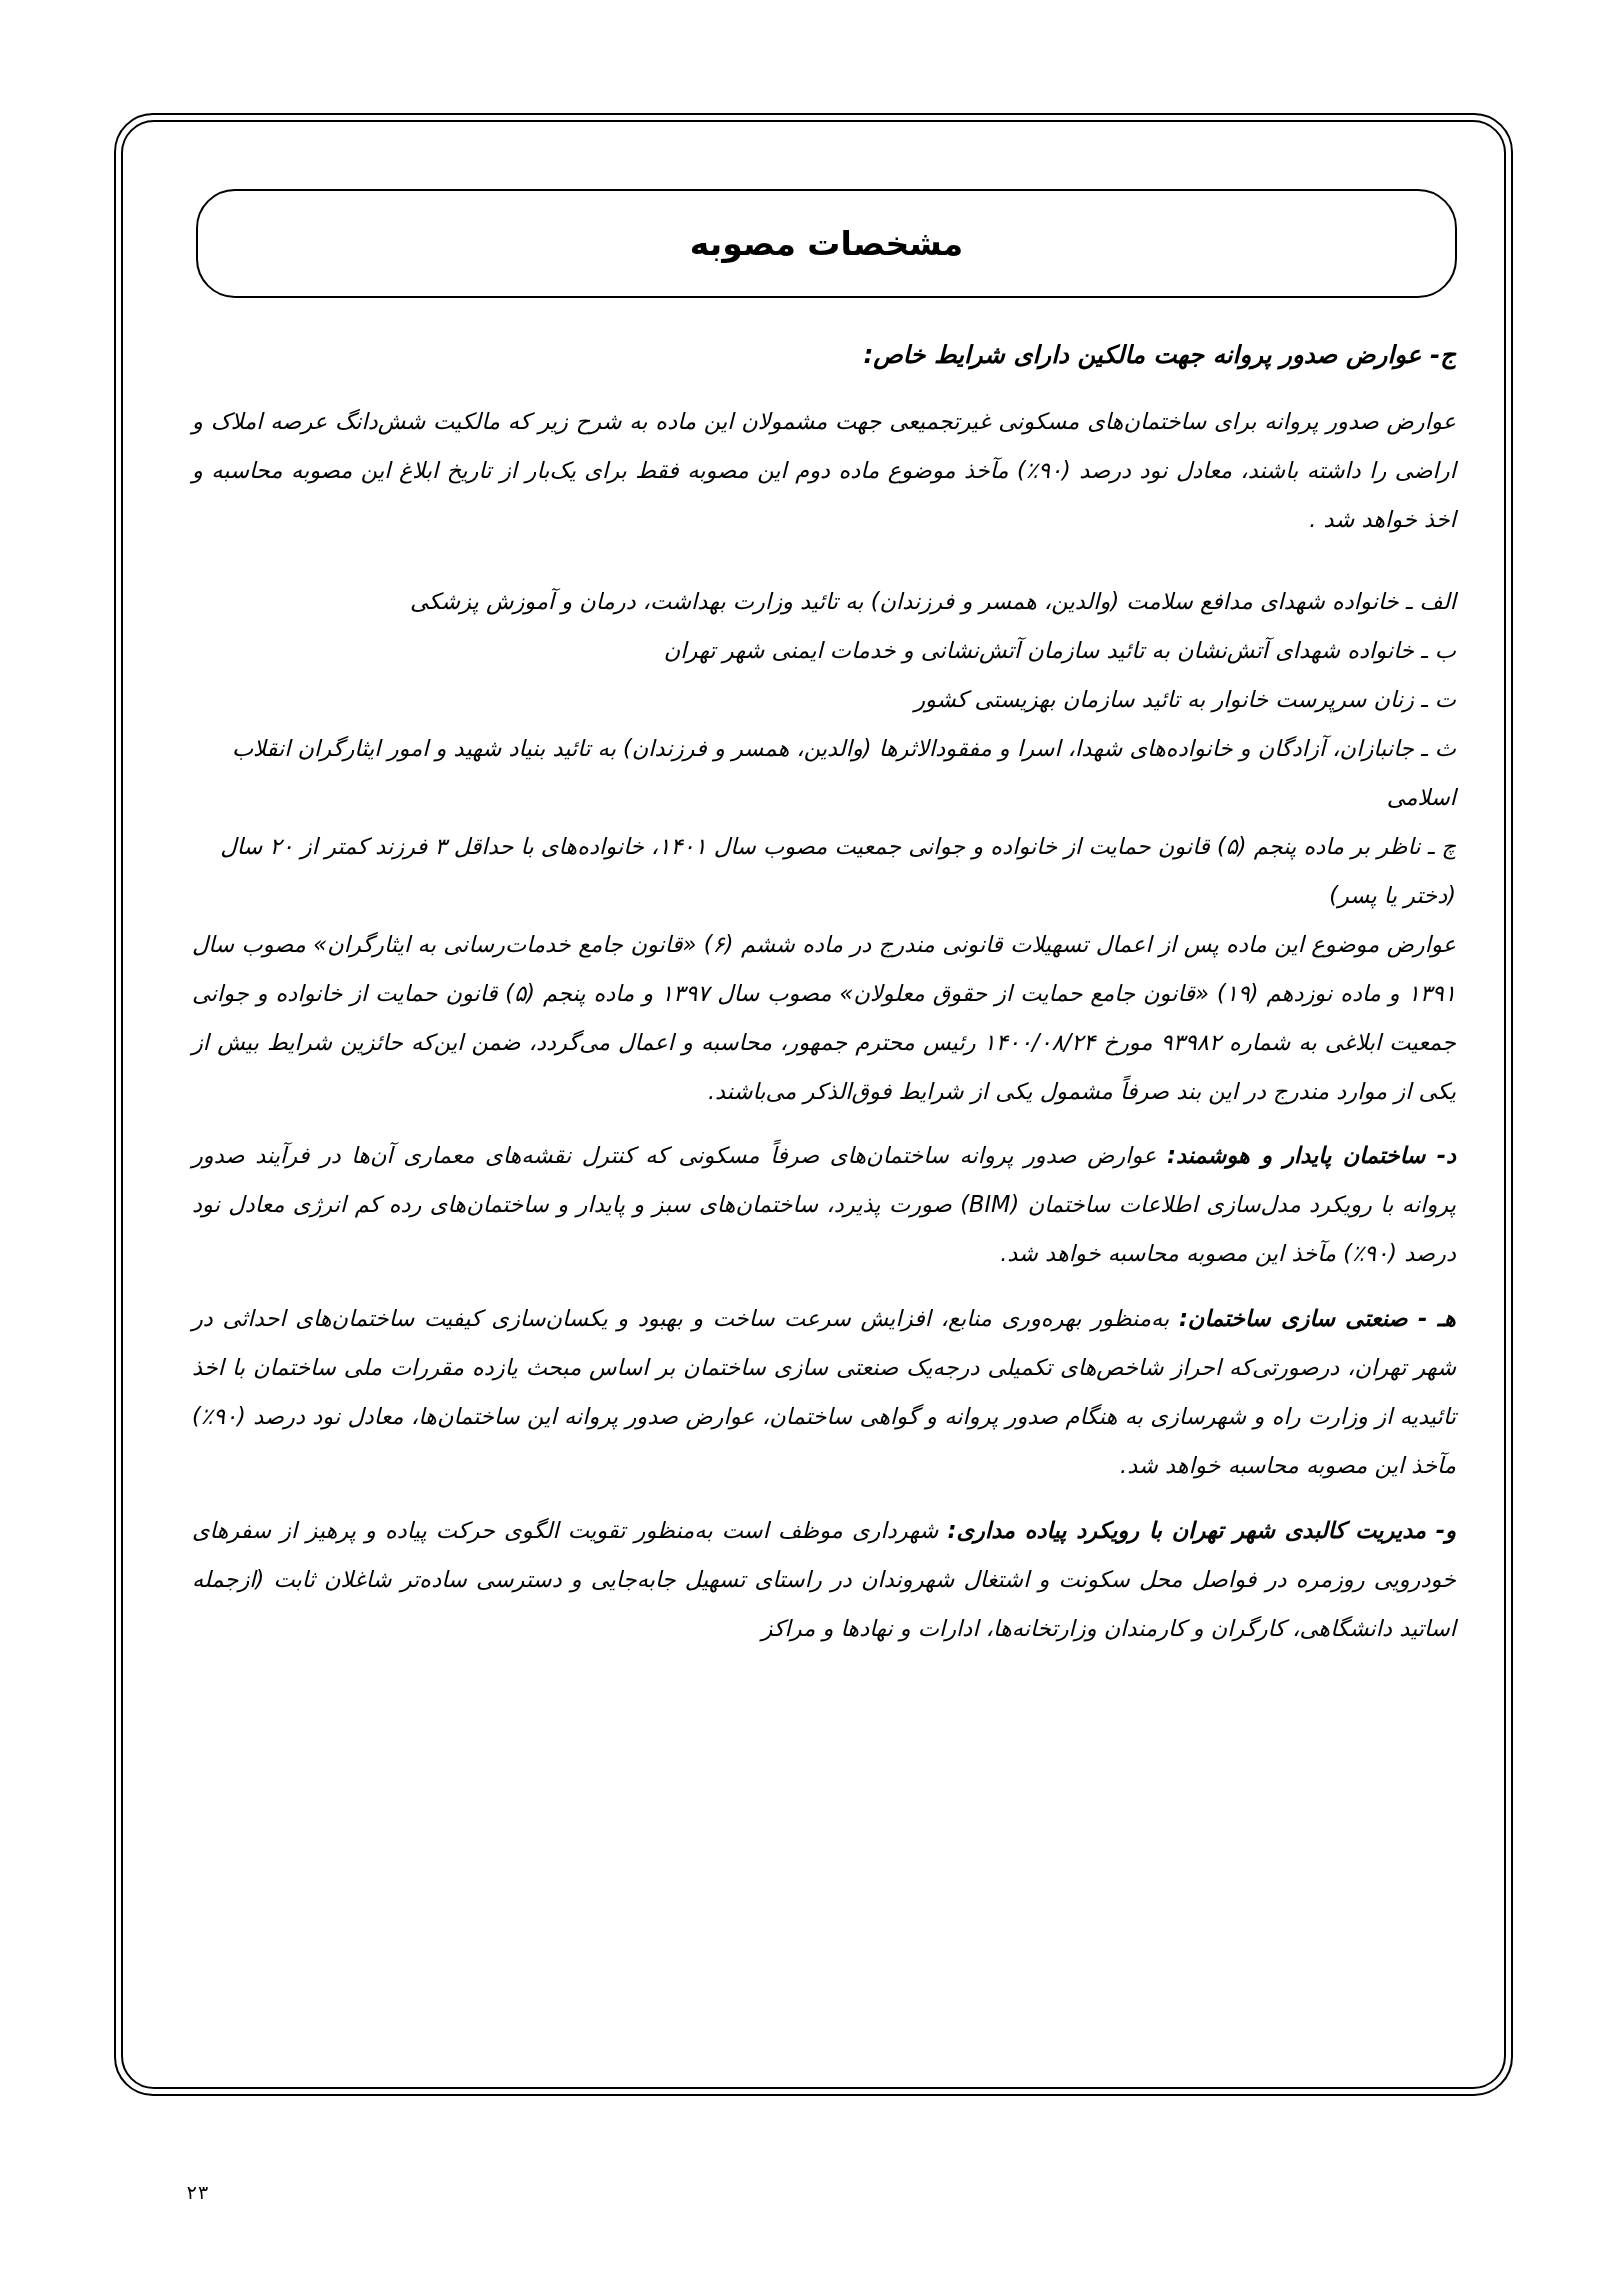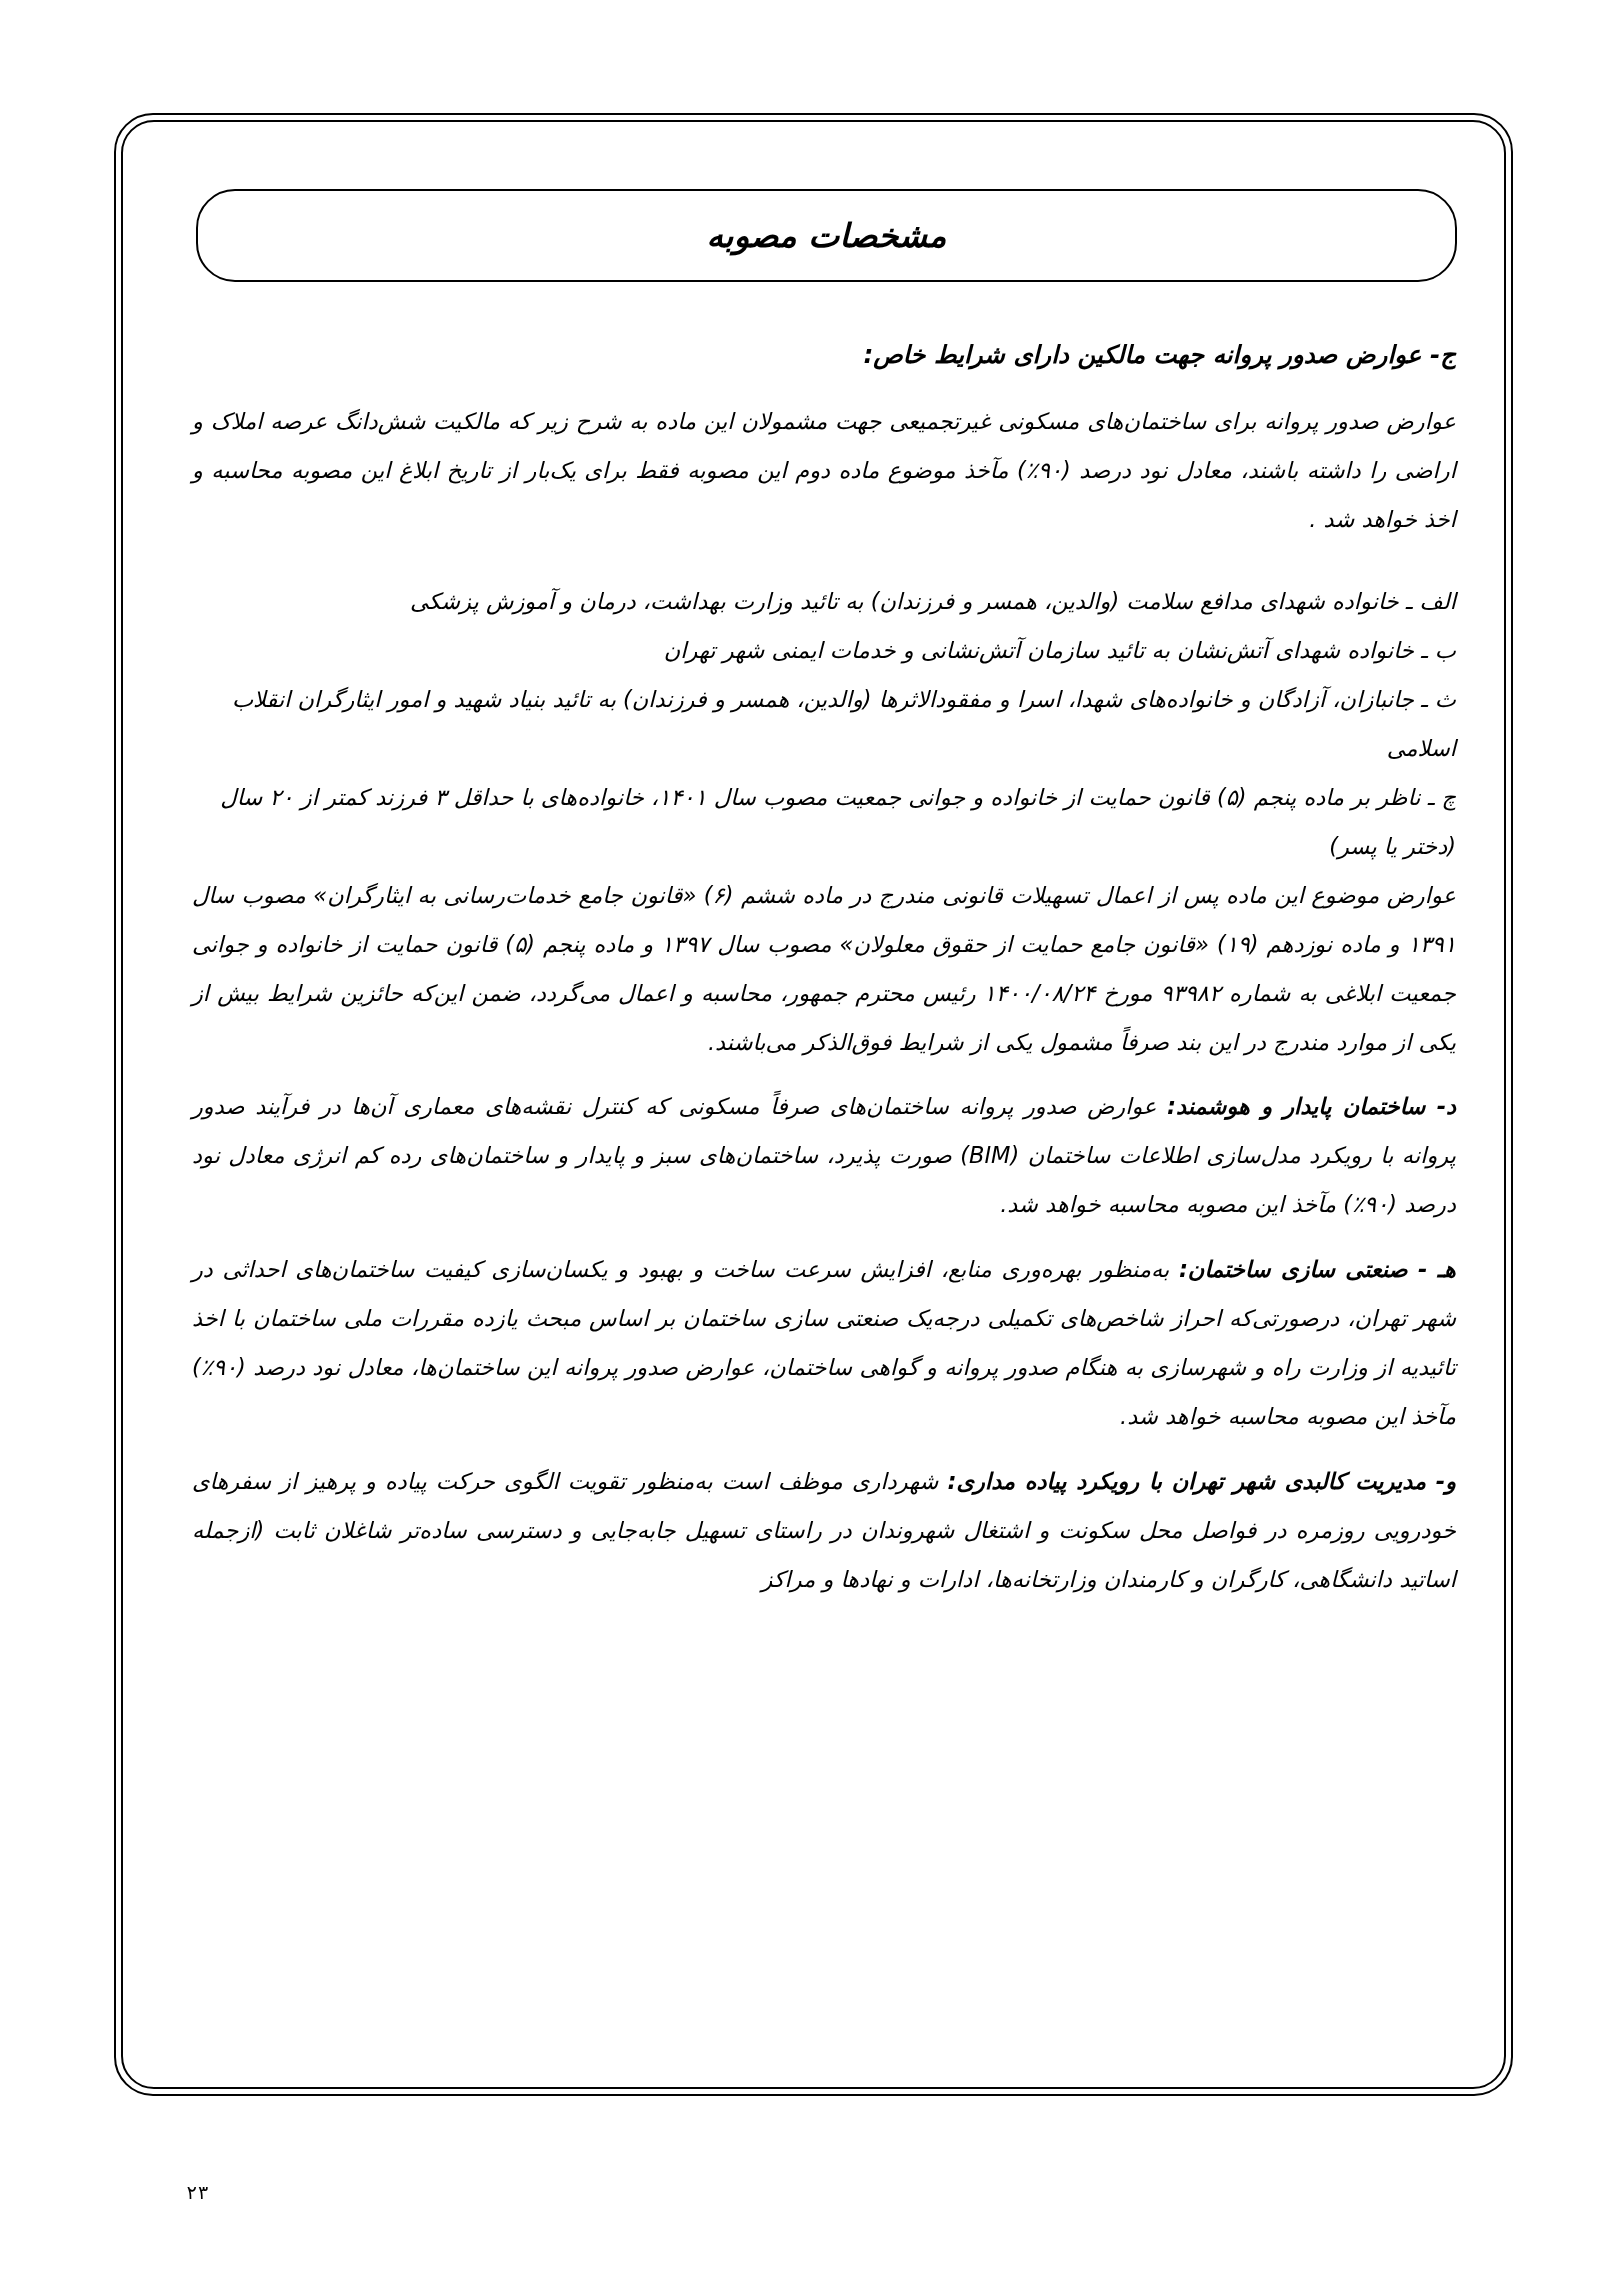--- a/index.html
+++ b/index.html
@@ -10,23 +10,23 @@
     }
     .frame-outer {
       position: absolute; left: 114px; top: 113px; width: 1399px; height: 1983px;
       border: 2.9px solid #000; border-radius: 39px; box-sizing: border-box;
     }
     .frame-inner {
       position: absolute; left: 121px; top: 120px; width: 1385px; height: 1969px;
       border: 2.9px solid #000; border-radius: 33px; box-sizing: border-box;
     }
     .title-box {
-      position: absolute; left: 196px; top: 189px; width: 1261px; height: 93px;
+      position: absolute; left: 196px; top: 189px; width: 1261px; height: 109px;
       border: 2.9px solid #000; border-radius: 39px; box-sizing: border-box;
-      display: flex; align-items: center; justify-content: center; font-style: italic;
+      display: flex; align-items: center; justify-content: center;
     }
     .title-box h1 {
       margin: 0; font-size: 33px; font-weight: bold; direction: rtl;
       font-family: "DejaVu Sans", sans-serif;
     }
     .content {
       position: absolute; left: 192px; top: 330px; width: 1264px;
       direction: rtl; text-align: justify;
       font-size: 22.5px; line-height: 49px; font-style: italic;
     }
@@ -52,20 +52,21 @@
   <h1>مشخصات مصوبه</h1>
 </div>
 
 <div class="content">
   <p class="heading-line">ج- عوارض صدور پروانه جهت مالکین دارای شرایط خاص:</p>
   <p class="para">عوارض صدور پروانه برای ساختمان‌های مسکونی غیرتجمیعی جهت مشمولان این ماده به شرح زیر که مالکیت شش‌دانگ عرصه املاک و اراضی را داشته باشند، معادل نود درصد (۹۰٪) مآخذ موضوع ماده دوم این مصوبه فقط برای یک‌بار از تاریخ ابلاغ این مصوبه محاسبه و اخذ خواهد شد .</p>
 
   <div class="list">
     <p class="list-item">الف ـ خانواده شهدای مدافع سلامت (والدین، همسر و فرزندان) به تائید وزارت بهداشت، درمان و آموزش پزشکی</p>
     <p class="list-item">ب ـ خانواده شهدای آتش‌نشان به تائید سازمان آتش‌نشانی و خدمات ایمنی شهر تهران</p>
+    <p class="list-item">ت ـ زنان سرپرست خانوار به تائید سازمان بهزیستی کشور</p>
     <p class="list-item">ث ـ جانبازان، آزادگان و خانواده‌های شهدا، اسرا و مفقودالاثرها (والدین، همسر و فرزندان) به تائید بنیاد شهید و امور ایثارگران انقلاب اسلامی</p>
     <p class="list-item">چ ـ ناظر بر  ماده پنجم (۵) قانون حمایت از خانواده و جوانی جمعیت مصوب سال ۱۴۰۱، خانواده‌های با حداقل ۳ فرزند کمتر از ۲۰ سال (دختر یا پسر)</p>
   </div>
 
   <p class="para">عوارض موضوع این ماده پس از اعمال تسهیلات قانونی مندرج در ماده ششم (۶) «قانون جامع خدمات‌رسانی به ایثارگران» مصوب سال ۱۳۹۱ و ماده نوزدهم (۱۹) «قانون جامع حمایت از حقوق معلولان» مصوب سال ۱۳۹۷ و ماده پنجم (۵) قانون حمایت از خانواده و جوانی جمعیت ابلاغی به شماره ۹۳۹۸۲ مورخ ۱۴۰۰/۰۸/۲۴ رئیس محترم جمهور، محاسبه و اعمال می‌گردد، ضمن این‌که حائزین شرایط بیش از یکی از موارد مندرج در این بند صرفاً مشمول یکی از شرایط فوق‌الذکر می‌باشند.</p>
 
   <p class="para"><span class="lead">د- ساختمان پایدار و هوشمند:</span><span> عوارض صدور پروانه ساختمان‌های صرفاً مسکونی که کنترل نقشه‌های معماری آن‌ها در فرآیند صدور پروانه با رویکرد مدل‌سازی اطلاعات ساختمان (BIM) صورت پذیرد، ساختمان‌های سبز و پایدار و ساختمان‌های رده کم انرژی معادل نود درصد (۹۰٪) مآخذ این مصوبه محاسبه خواهد شد.</span></p>
 
   <p class="para"><span class="lead">هـ - صنعتی سازی ساختمان:</span><span> به‌منظور بهره‌وری منابع، افزایش سرعت ساخت و بهبود و یکسان‌سازی کیفیت ساختمان‌های احداثی در شهر تهران، درصورتی‌که احراز شاخص‌های تکمیلی درجه‌یک صنعتی سازی ساختمان بر اساس مبحث یازده مقررات ملی ساختمان با اخذ تائیدیه از وزارت راه و شهرسازی به هنگام صدور پروانه و گواهی ساختمان،  عوارض صدور پروانه این ساختمان‌ها، معادل نود درصد (۹۰٪) مآخذ این مصوبه محاسبه خواهد شد.</span></p>
 

